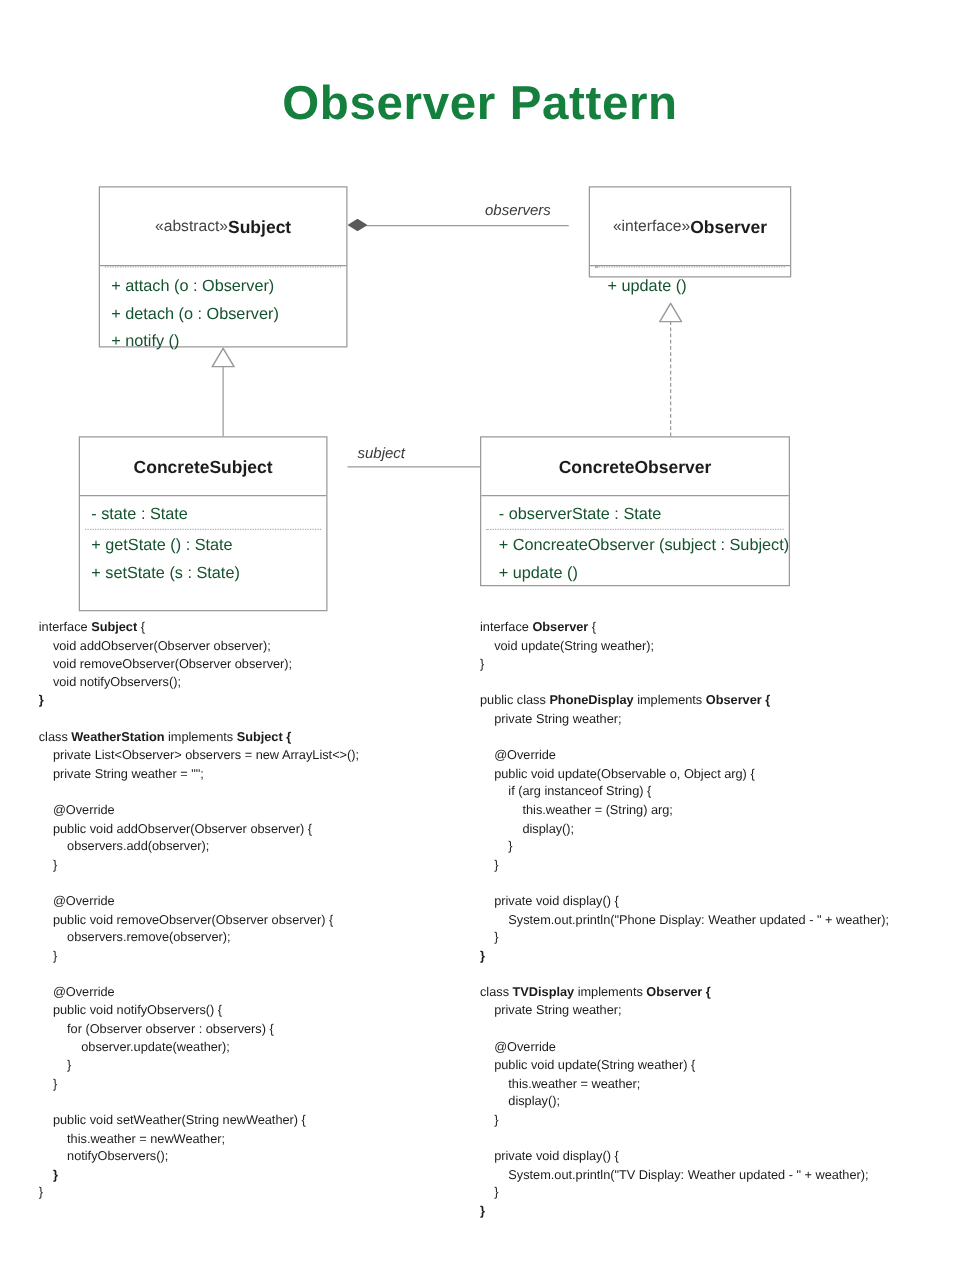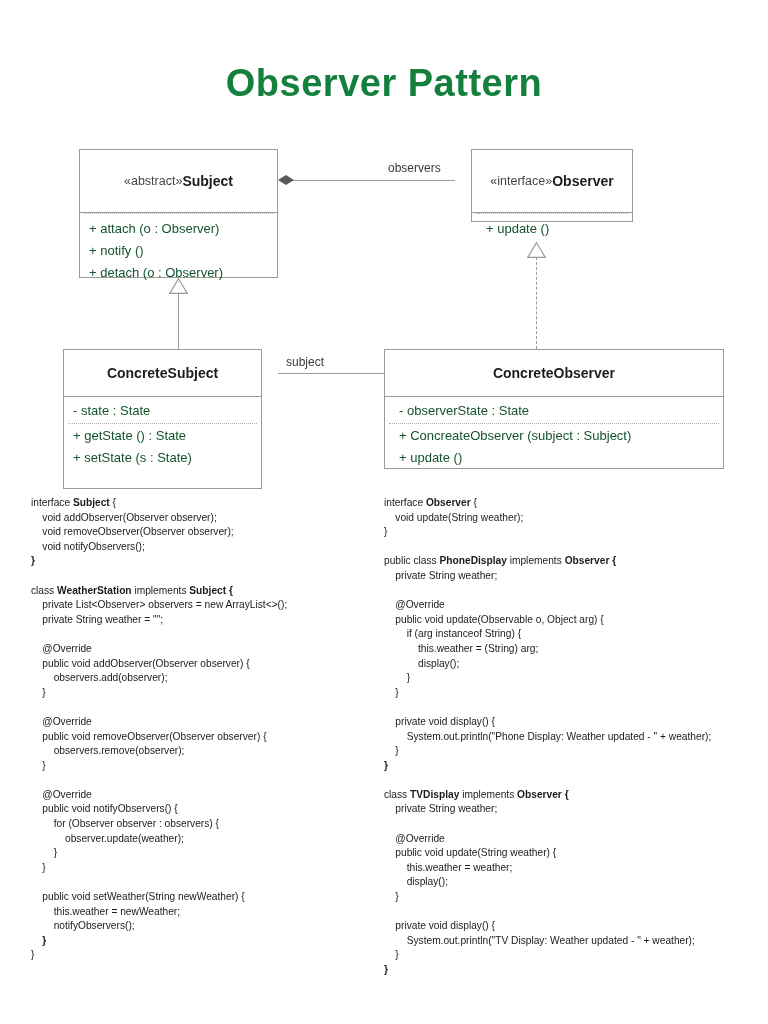--- a/index.html
+++ b/index.html
@@ -96,20 +96,21 @@
     border-left: 1px solid #9a9a9a;
   }
   .conn-line-v.dashed {
     border-left: 1px dashed #9a9a9a;
   }
   .conn-label {
     position: absolute;
     font-size: 12px;
     color: #3a3a3a;
     white-space: nowrap;
+    font-style: italic;
   }
   .diamond-filled {
     position: absolute;
     width: 16px;
     height: 10px;
     background: #5a5a5a;
     transform: rotate(0deg);
     clip-path: polygon(50% 0%, 100% 50%, 50% 100%, 0% 50%);
   }
   .tri-wrap {
@@ -147,22 +148,22 @@
 
 <div id="uml-diagram">
 
   <div class="uml-class" style="left:79px; top:149px; width:199px; height:129px;">
     <div class="uml-header" style="height:63px;">
       <div class="uml-stereotype">«abstract»</div>
       <div class="uml-name">Subject</div>
     </div>
     <div class="uml-section dotted-top">
       <div class="uml-member">+ attach (o : Observer)</div>
+      <div class="uml-member">+ detach (o : Observer)</div>
       <div class="uml-member">+ notify ()</div>
-      <div class="uml-member">+ detach (o : Observer)</div>
     </div>
   </div>
 
   <div class="uml-class" style="left:471px; top:149px; width:162px; height:73px;">
     <div class="uml-header" style="height:63px;">
       <div class="uml-stereotype">«interface»</div>
       <div class="uml-name">Observer</div>
     </div>
     <div class="uml-section dotted-top" style="padding-left:14px;">
       <div class="uml-member">+ update ()</div>
@@ -175,21 +176,21 @@
     </div>
     <div class="uml-section" style="padding-top:3px; padding-bottom:1px;">
       <div class="uml-member">- state : State</div>
     </div>
     <div class="uml-section dotted-top" style="padding-top:2px;">
       <div class="uml-member">+ getState () : State</div>
       <div class="uml-member">+ setState (s : State)</div>
     </div>
   </div>
 
-  <div class="uml-class" style="left:384px; top:349px; width:340px; height:120px;">
+  <div class="uml-class" style="left:384px; top:349px; width:248px; height:120px;">
     <div class="uml-header" style="height:47px;">
       <div class="uml-name">ConcreteObserver</div>
     </div>
     <div class="uml-section" style="padding-top:3px; padding-bottom:1px; padding-left:14px;">
       <div class="uml-member">- observerState : State</div>
     </div>
     <div class="uml-section dotted-top" style="padding-top:2px; padding-left:14px;">
       <div class="uml-member">+ ConcreateObserver (subject : Subject)</div>
       <div class="uml-member">+ update ()</div>
     </div>

